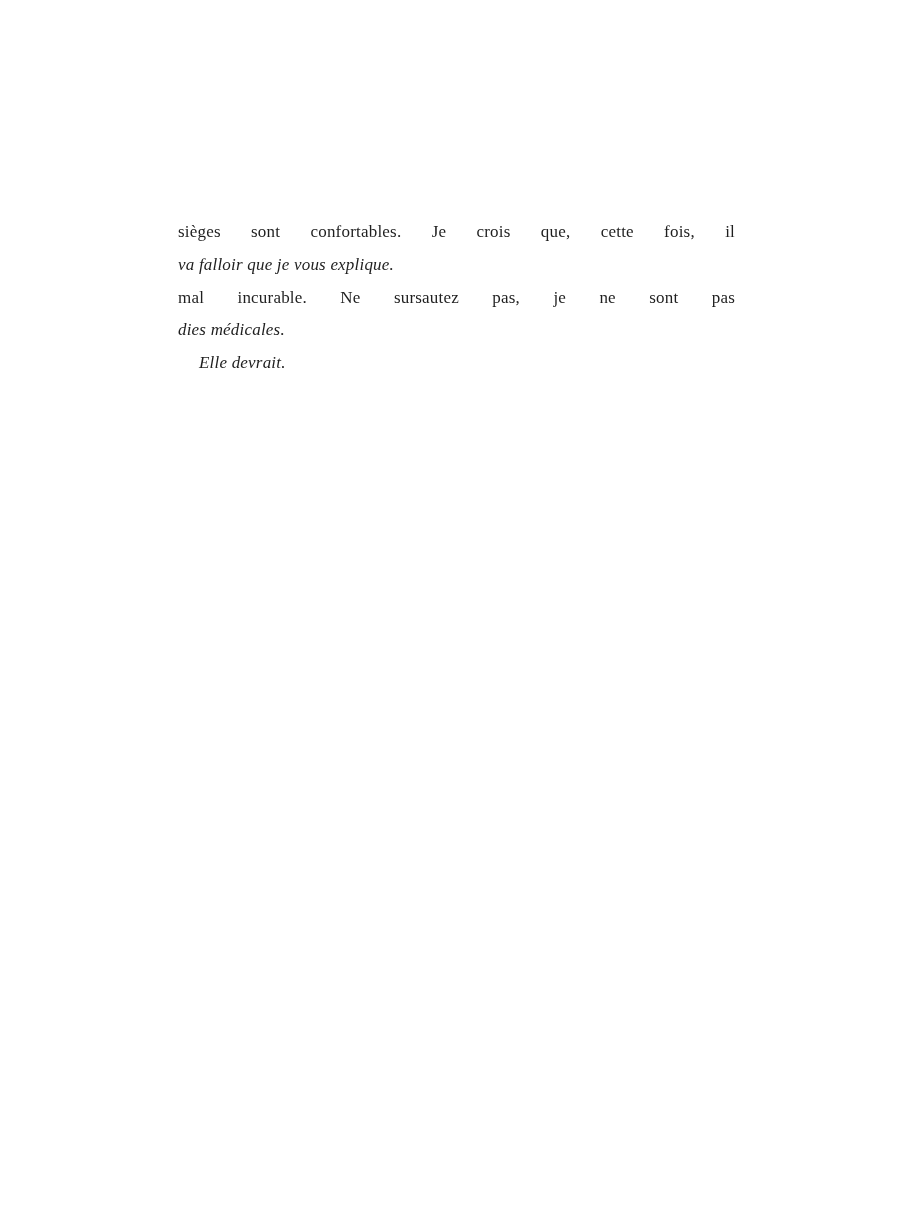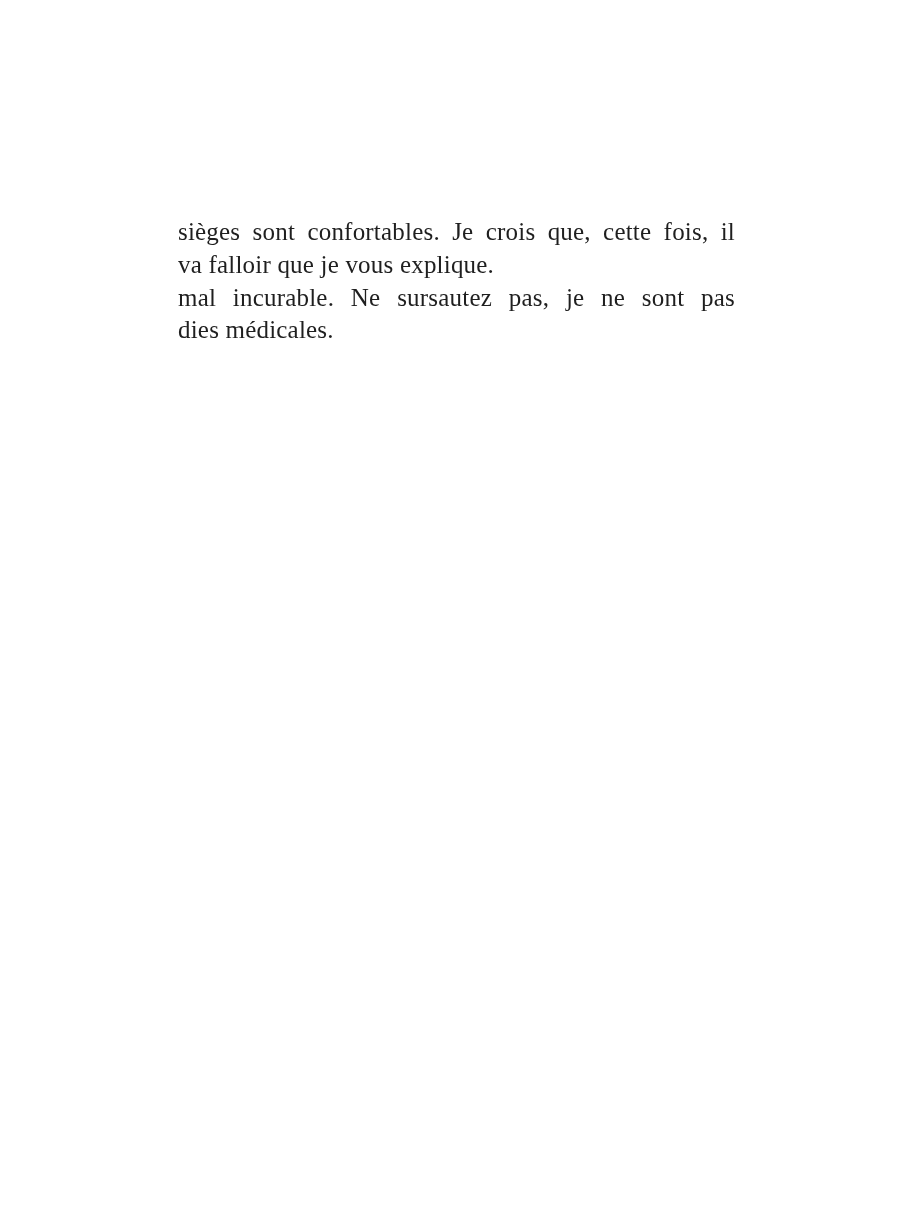--- a/index.html
+++ b/index.html
@@ -17,40 +17,42 @@
     position: absolute;
     inset: 0;
     background: #ffffff;
   }
   .text-block {
     position: absolute;
     left: 178px;
     top: 216px;
     width: 557px;
     font-family: "Liberation Serif", serif;
-    font-size: 25px;
+    font-size: 17px;
     line-height: 32.8px;
     color: #1f1f1f;
     letter-spacing: 0.2px;
   }
   .line {
     text-align: justify;
     text-align-last: justify;
   }
   .line.last {
     text-align: center;
     text-align-last: left;
+    font-style: italic;
   }
   .line.indent {
     text-indent: 21px;
   }
 </style>
 </head>
 <body>
 
 <div class="book-page" style="background: rgb(255, 255, 255);">
   <div class="text-block" style="color: rgb(31, 31, 31);">
       <div class="line">sièges sont confortables. Je crois que, cette fois, il</div>
       <div class="line last">va falloir que je vous explique.</div>
       <div class="line">mal incurable. Ne sursautez pas, je ne sont pas</div>
       <div class="line last">dies médicales.</div>
+      <div class="line last indent">Elle devrait.</div>
     </div>
 </div>
 
 </body></html>

